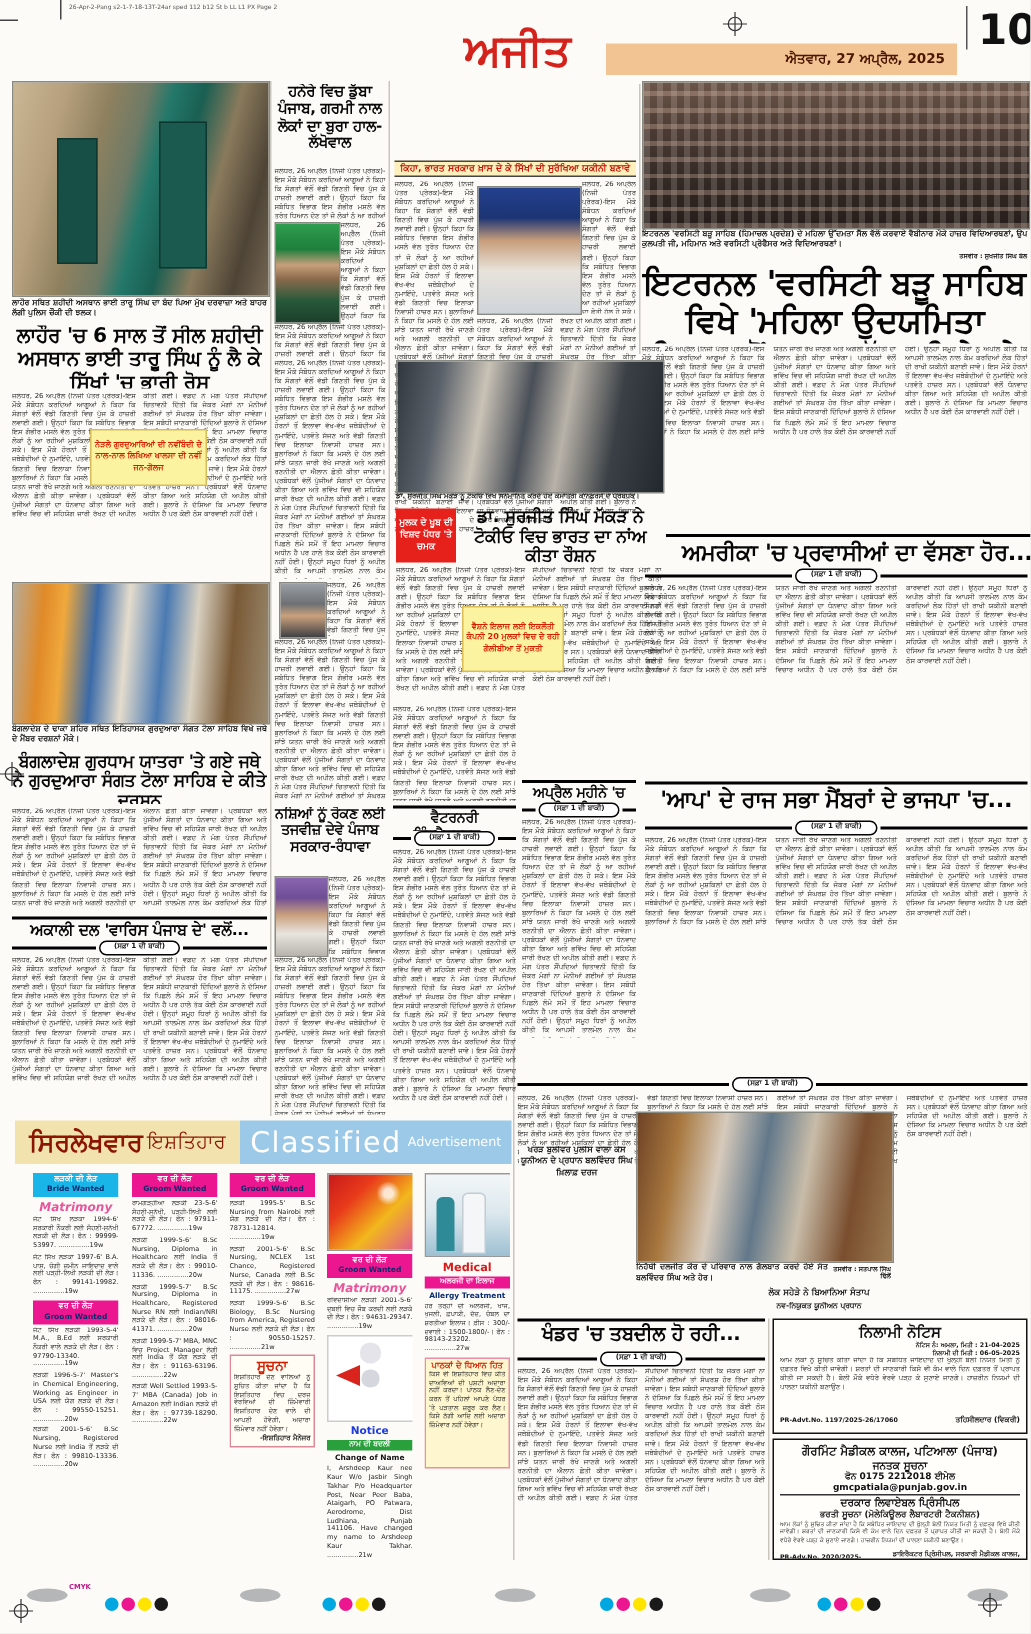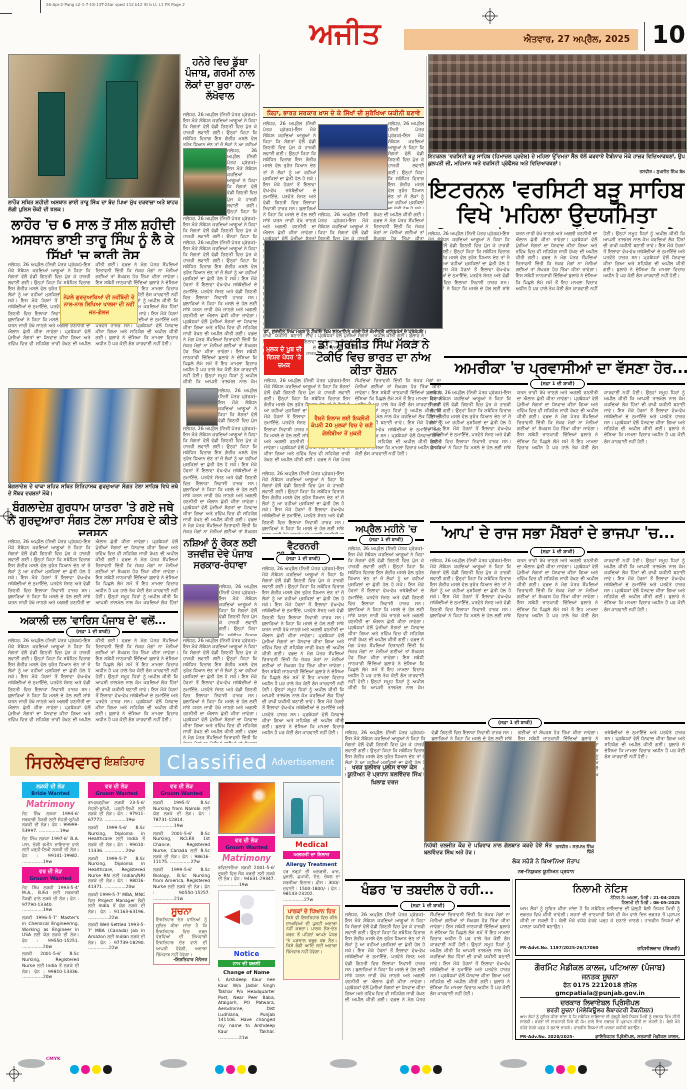--- a/index.html
+++ b/index.html
@@ -67,21 +67,21 @@
       <circle cx="8" cy="8" r="4.5" fill="none" stroke="#333" stroke-width="0.8"></circle>
       <path d="M8 0V16M0 8H16" stroke="#333" stroke-width="0.8" fill="none"></path>
     </svg>
   <div class="abs" style="left:40px;top:0;width:1px;height:13px;background:#444"></div>
   <div class="abs" style="left:0;top:13px;width:12px;height:1px;background:#444"></div>
 
   <div class="abs" style="left:288px;top:18px;width:114px;height:34px;text-align:center;font-size:29px;font-weight:bold;color:#d4231c;line-height:1.1">ਅਜੀਤ</div>
   <div class="abs peach" style="left:404px;top:29px;width:234px;height:21px;display:flex;align-items:center;justify-content:flex-end;padding-right:8px">
     <span style="font-size:9px;font-weight:bold;color:#4a1600">ਐਤਵਾਰ, 27 ਅਪ੍ਰੈਲ, 2025</span>
   </div>
-  <div class="abs" style="left:644px;top:22px;width:41px;height:29px;border-left:1.5px solid #555;padding-left:7px;font-size:24px;font-weight:bold;color:#111;line-height:1.15">10</div>
+  <div class="abs" style="left:644px;top:4px;width:41px;height:29px;border-left:1.5px solid #555;padding-left:7px;font-size:28px;font-weight:bold;color:#111;line-height:1.15">10</div>
 
   <div class="vr" style="left:180px;top:54px;height:690px"></div>
   <div class="vr" style="left:259px;top:54px;height:466px"></div>
   <div class="vr" style="left:426px;top:56px;height:180px"></div>
   <div class="vr" style="left:342px;top:695px;height:345px"></div>
   <div class="vr" style="left:512px;top:879px;height:161px"></div>
 
   <div class="photo" id="ph-building" style="left:8px;top:54px;width:170px;height:142px"></div>
   <div class="abs cap" style="left:8px;top:199px;width:170px;height:15px">ਲਾਹੌਰ ਸਥਿਤ ਸ਼ਹੀਦੀ ਅਸਥਾਨ ਭਾਈ ਤਾਰੂ ਸਿੰਘ ਦਾ ਬੰਦ ਪਿਆ ਮੁੱਖ ਦਰਵਾਜ਼ਾ ਅਤੇ ਬਾਹਰ ਲੱਗੀ ਪੁਲਿਸ ਚੌਕੀ ਦੀ ਝਲਕ।</div>
   <div class="abs hd" style="left:8px;top:217px;width:170px;height:42px;font-size:13.5px">ਲਾਹੌਰ 'ਚ 6 ਸਾਲ ਤੋਂ ਸੀਲ ਸ਼ਹੀਦੀ ਅਸਥਾਨ ਭਾਈ ਤਾਰੂ ਸਿੰਘ ਨੂੰ ਲੈ ਕੇ ਸਿੱਖਾਂ 'ਚ ਭਾਰੀ ਰੋਸ</div>
@@ -208,21 +208,21 @@
     <div style="font-size:5.8px;font-weight:bold;text-align:center">ਭਰਤੀ ਸੂਚਨਾ (ਮੋਲੇਕਿਊਲਰ ਲੈਬਾਰਟਰੀ ਟੈਕਨੀਸ਼ਨ)</div>
     <div class="fill" style="height:20px;font-size:4px">ਆਮ ਲੋਕਾਂ ਨੂੰ ਸੂਚਿਤ ਕੀਤਾ ਜਾਂਦਾ ਹੈ ਕਿ ਸਬੰਧਿਤ ਜਾਇਦਾਦ ਦੀ ਖੁੱਲ੍ਹੀ ਬੋਲੀ ਨਿਯਤ ਮਿਤੀ ਨੂੰ ਦਫ਼ਤਰ ਵਿਖੇ ਕੀਤੀ ਜਾਵੇਗੀ। ਸ਼ਰਤਾਂ ਦੀ ਜਾਣਕਾਰੀ ਕਿਸੇ ਵੀ ਕੰਮ ਵਾਲੇ ਦਿਨ ਦਫ਼ਤਰ ਤੋਂ ਪ੍ਰਾਪਤ ਕੀਤੀ ਜਾ ਸਕਦੀ ਹੈ। ਬੋਲੀ ਮੌਕੇ ਵਧੇਰੇ ਵੇਰਵੇ ਪੜ੍ਹ ਕੇ ਸੁਣਾਏ ਜਾਣਗੇ। ਹਾਜ਼ਰੀਨ ਨਿਯਮਾਂ ਦੀ ਪਾਲਣਾ ਯਕੀਨੀ ਬਣਾਉਣ।</div>
     <div style="display:flex;justify-content:space-between;align-items:flex-end">
       <span style="font-size:4.2px;font-weight:bold">PR-Adv.No. 2020/2025-26/17068</span>
       <span style="font-size:4.5px;font-weight:bold;text-align:right"><span>ਡਾਇਰੈਕਟਰ ਪ੍ਰਿੰਸੀਪਲ,</span> <span>ਸਰਕਾਰੀ ਮੈਡੀਕਲ ਕਾਲਜ, ਪਟਿਆਲਾ।</span></span>
     </div>
   </div>
 
   <div class="abs" style="left:10px;top:747px;width:150px;height:29px;background:#f2e3ae;display:flex;align-items:center;justify-content:center;gap:3px">
     <span style="font-size:17px;font-weight:bold;color:#8b1500">ਸਿਰਲੇਖਵਾਰ</span>
-    <span style="font-size:10px;font-weight:bold;color:#8b1500">ਇਸ਼ਤਿਹਾਰ</span>
+    <span style="font-size:13px;font-weight:normal;color:#8b1500">ਇਸ਼ਤਿਹਾਰ</span>
   </div>
   <div class="abs" style="left:160px;top:747px;width:181px;height:29px;background:#9cc9e8;display:flex;align-items:center;justify-content:center;gap:4px">
     <span style="font-size:19px;color:#fff;font-weight:normal;letter-spacing:1px">Classified</span>
     <span style="font-size:8.5px;color:#fff;font-weight:normal">Advertisement</span>
   </div>
 
   <div class="cl-col" style="left:22px;top:782px;width:57px;height:258px">
     <div class="chdr" style="background:#19b5e8"><span>ਲੜਕੀ ਦੀ ਲੋੜ</span><span class="en">Bride Wanted</span></div>
     <div class="matri">Matrimony</div>
     <div class="clad">ਜੱਟ ਸਿੱਖ ਲੜਕਾ 1994-6' ਸਰਕਾਰੀ ਨੌਕਰੀ ਲਈ ਸੋਹਣੀ-ਸੁਨੱਖੀ ਲੜਕੀ ਦੀ ਲੋੜ। ਫੋਨ : 99999-53997. ...............19w</div>

